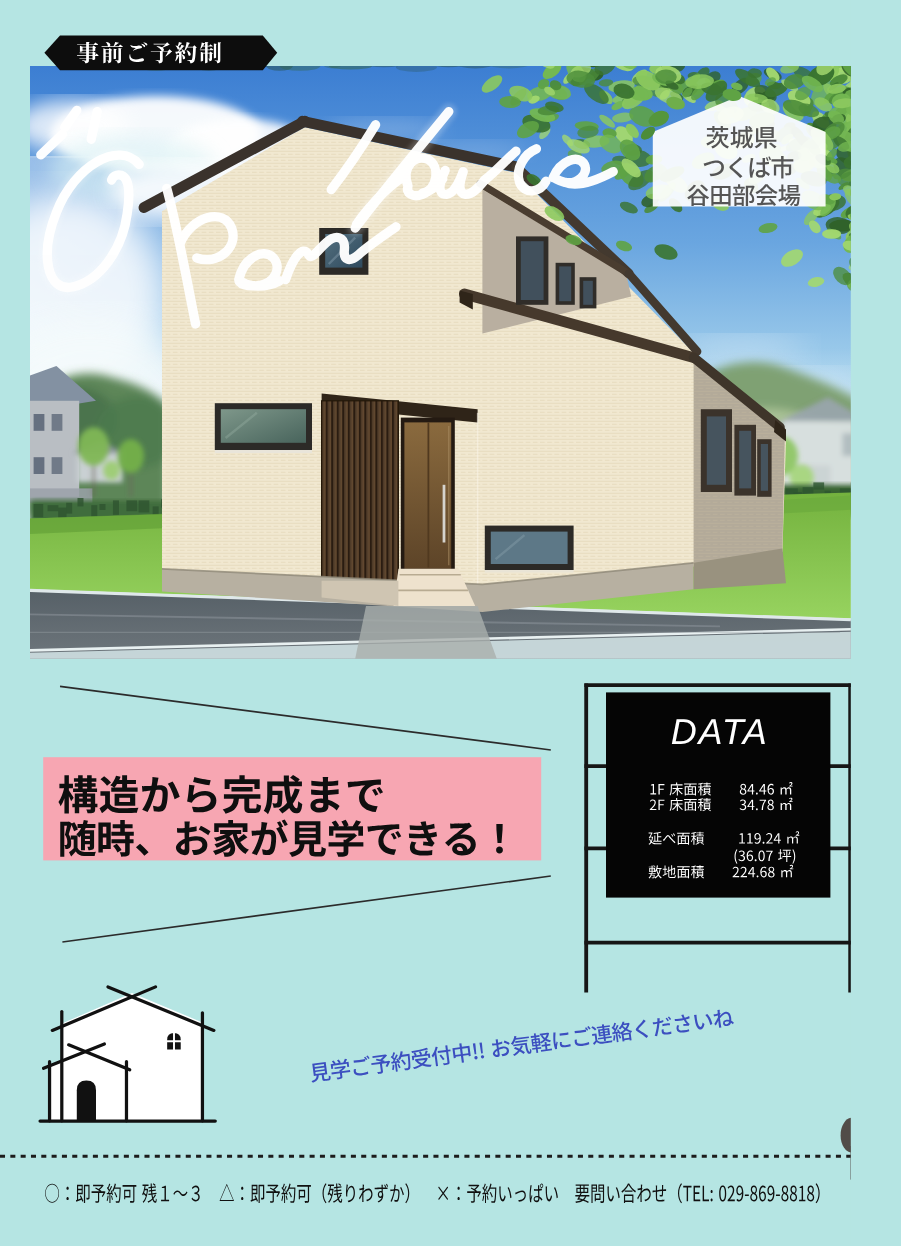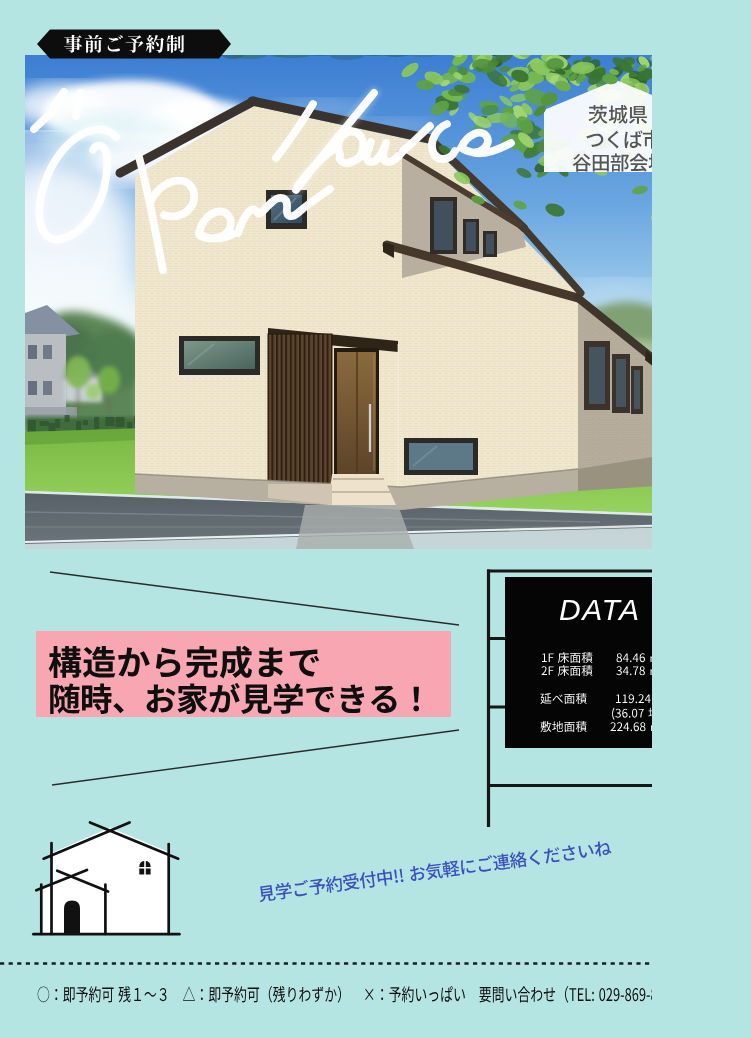--- a/index.html
+++ b/index.html
@@ -1,15 +1,15 @@
 <!DOCTYPE html>
 <html><head><meta charset="utf-8">
 <style>
 html,body{margin:0;padding:0;background:#b5e5e3;}
-#page{position:relative;width:652px;height:1038px;background:#b5e5e3;overflow:hidden;
+#page{position:relative;width:709px;height:1038px;background:#b5e5e3;overflow:hidden;
 font-family:"Liberation Sans", sans-serif;}
 </style></head><body>
 <div id="page">
 <svg width="751" height="1038" viewBox="0 0 751 1038">
 <defs>
 <linearGradient id="skyG" x1="0" y1="0" x2="0" y2="1">
  <stop offset="0" stop-color="#3c7ed2"></stop>
           <stop offset="0.30" stop-color="#6aa6e0"></stop>
  <stop offset="0.52" stop-color="#a3d0ec"></stop>
           <stop offset="0.72" stop-color="#d9effa"></stop>

